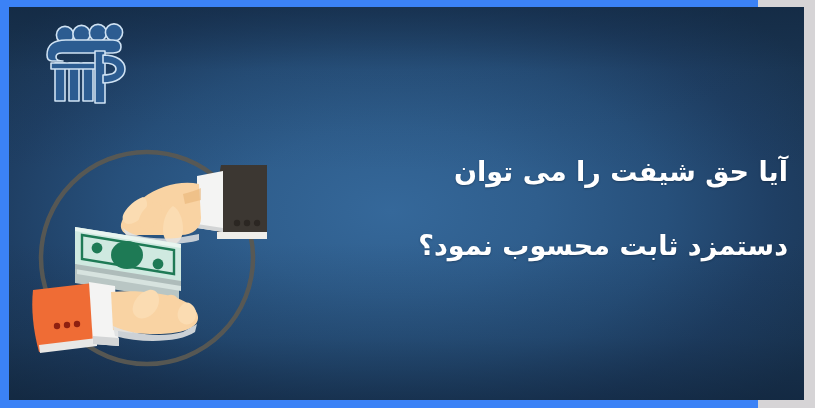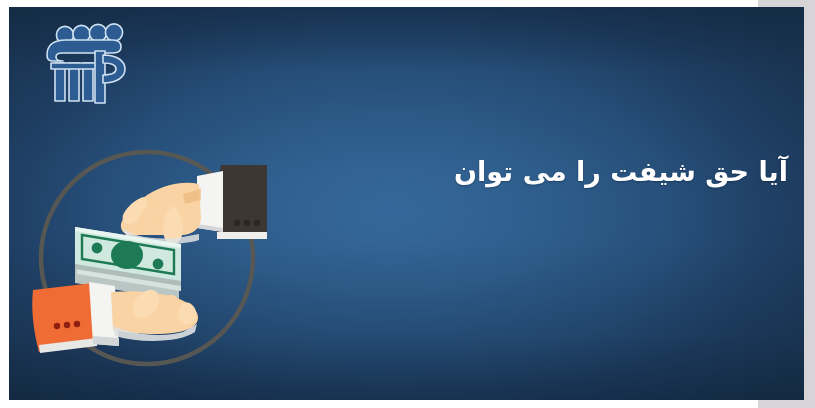--- a/index.html
+++ b/index.html
@@ -5,21 +5,21 @@
   * { margin:0; padding:0; box-sizing:border-box; }
   html,body{
     width:815px; height:408px;
     background:#d6d4d6;
     font-family:"DejaVu Sans", sans-serif;
     overflow:hidden;
   }
   #banner{
     position:relative;
     width:758px; height:408px;
-    background:#ffffff;
+    background:#3b82f6;
   }
   
   #canvas{
     position:absolute;
     left:9px; top:7px;
     width:795px; height:393px;
     overflow:hidden;
     background:#1d3a5c;
   }
   #bg-gradient{
@@ -108,20 +108,21 @@
 
           <path d="M66 40 L76 40 L76 92 L66 92 Z"></path>
           <path d="M74 44 C88 44 96 50 96 58 C96 66 88 72 74 72
                    L74 64 C83 64 87 62 87 58 C87 54 83 52 74 52 Z"></path>
         </g>
       </svg>
     </div>
 
     <div id="headline">
       <div class="hl-line">آیا حق شیفت را می توان</div>
+      <div class="hl-line">دستمزد ثابت محسوب نمود؟</div>
     </div>
 
     <div id="illustration">
       <svg viewBox="0 0 240 245" width="240" height="245" aria-hidden="true">
 
         <circle cx="116" cy="118" r="106" fill="none" stroke="#5a5852" stroke-width="4.5" opacity="0.95"></circle>
 
         <g>
           <path d="M190 25 L236 25 L236 92 L186 92 C186 68 186 44 190 25 Z" fill="#3c3732"></path>
           <path d="M186 92 L236 92 L236 99 L186 99 Z" fill="#efeeea"></path>

